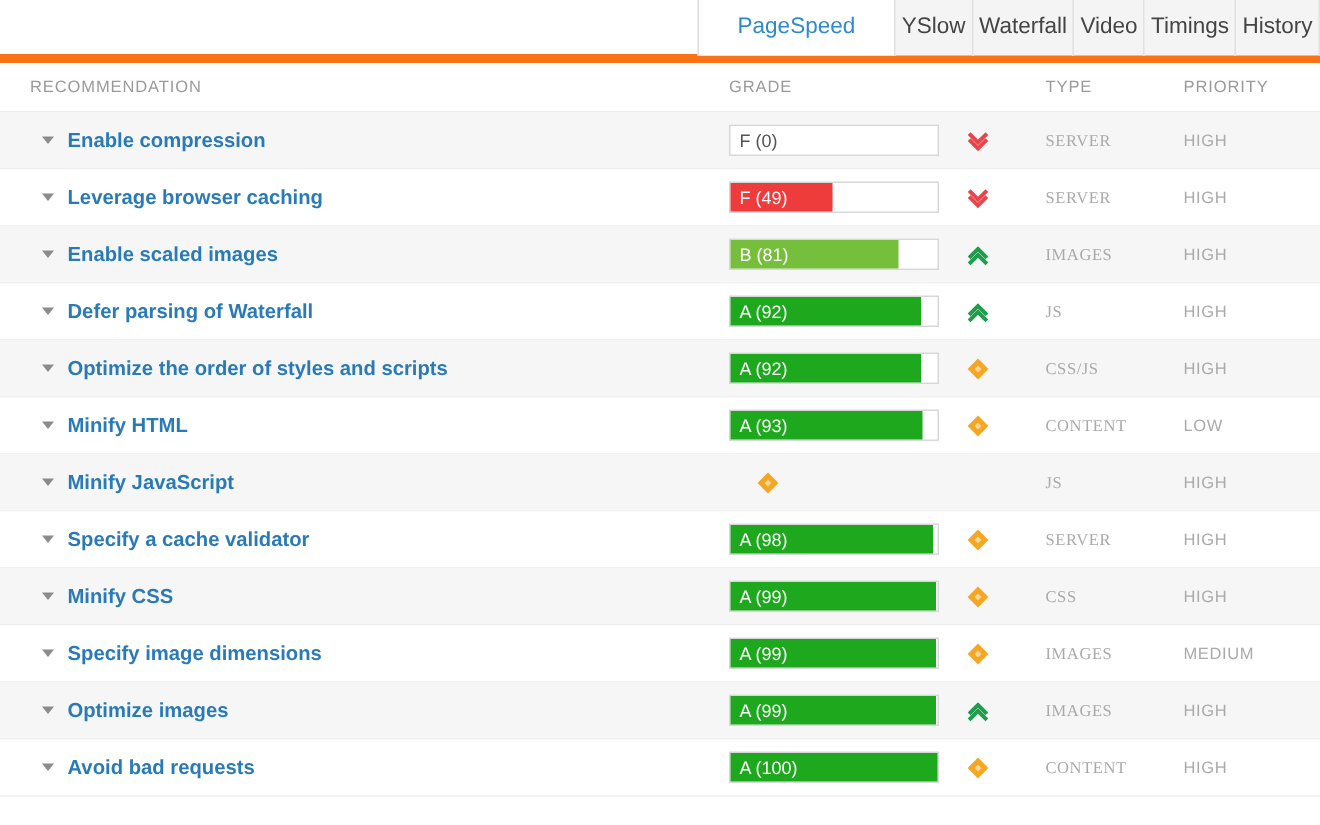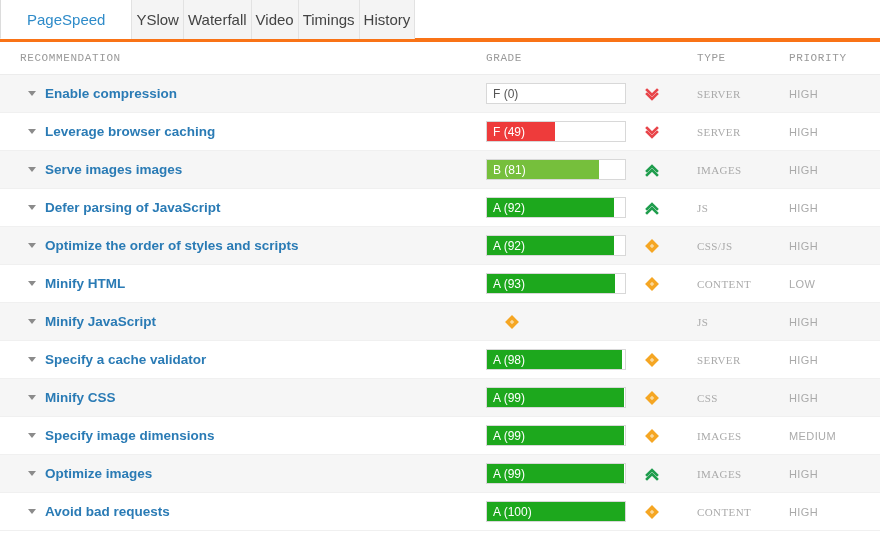--- a/index.html
+++ b/index.html
@@ -10,23 +10,24 @@
     -webkit-font-smoothing:antialiased;
   }
   .app{width:880px;height:550px;position:relative;background:#fff;}
 
   
   .tabbar{
     height:42px;
     position:relative;
     display:flex;
     align-items:flex-end;
-    border-bottom:4px solid #f97316;
+    border-bottom:6px solid #f97316;
     background:#ffffff;
     box-sizing:border-box;
+    justify-content:flex-end;
   }
   .tab{
     height:40px;
     line-height:40px;
     padding:0 4px;
     font-size:15px;
     color:#444444;
     background:#f4f4f4;
     border-left:1px solid #e2e2e2;
     border-right:1px solid #e2e2e2;
@@ -51,21 +52,20 @@
   }
 
   
   .table{ width:880px; }
   .thead{
     height:32px;
     display:flex;
     align-items:center;
     background:#ffffff;
     border-bottom:1px solid #ececec;
-    font-family:Liberation Mono, monospace;
   }
   .th{
     font-size:11px;
     letter-spacing:0.6px;
     color:#9a9a9a;
     font-weight:normal;
     text-transform:uppercase;
   }
   .col-rec{ width:486px; padding-left:20px; box-sizing:border-box; }
   .col-grade{ width:211px; box-sizing:border-box; }
@@ -214,41 +214,41 @@
                 <path d="M2,8 L7,13 L12,8" fill="none" stroke="#e8454a" stroke-width="2.6" stroke-linecap="square"></path>
               </svg>
             </div>
           </div>
           <div class="type-cell">SERVER</div>
           <div class="pri-cell">HIGH</div>
         </div>
         <div class="row odd">
           <div class="rec-cell">
             <span class="caret"></span>
-            <span class="rec-link">Serve images images</span>
+            <span class="rec-link">Enable scaled images</span>
           </div>
           <div class="grade-cell">
             <div class="bar">
               <div class="bar-fill" style="width: 81%; background: rgb(118, 191, 60);"></div>
               <div class="bar-label on-fill">B (81)</div>
             </div>
             <div class="trend">
               <svg width="15" height="16" viewBox="0 0 15 16">
                 <path d="M2,9 L7,4 L12,9" fill="none" stroke="#1f9d4d" stroke-width="2.6" stroke-linecap="square"></path>
                 <path d="M2,13 L7,8 L12,13" fill="none" stroke="#1f9d4d" stroke-width="2.6" stroke-linecap="square"></path>
               </svg>
             </div>
           </div>
           <div class="type-cell">IMAGES</div>
           <div class="pri-cell">HIGH</div>
         </div>
         <div class="row even">
           <div class="rec-cell">
             <span class="caret"></span>
-            <span class="rec-link">Defer parsing of JavaScript</span>
+            <span class="rec-link">Defer parsing of Waterfall</span>
           </div>
           <div class="grade-cell">
             <div class="bar">
               <div class="bar-fill" style="width: 92%; background: rgb(29, 168, 29);"></div>
               <div class="bar-label on-fill">A (92)</div>
             </div>
             <div class="trend">
               <svg width="15" height="16" viewBox="0 0 15 16">
                 <path d="M2,9 L7,4 L12,9" fill="none" stroke="#1f9d4d" stroke-width="2.6" stroke-linecap="square"></path>
                 <path d="M2,13 L7,8 L12,13" fill="none" stroke="#1f9d4d" stroke-width="2.6" stroke-linecap="square"></path>

